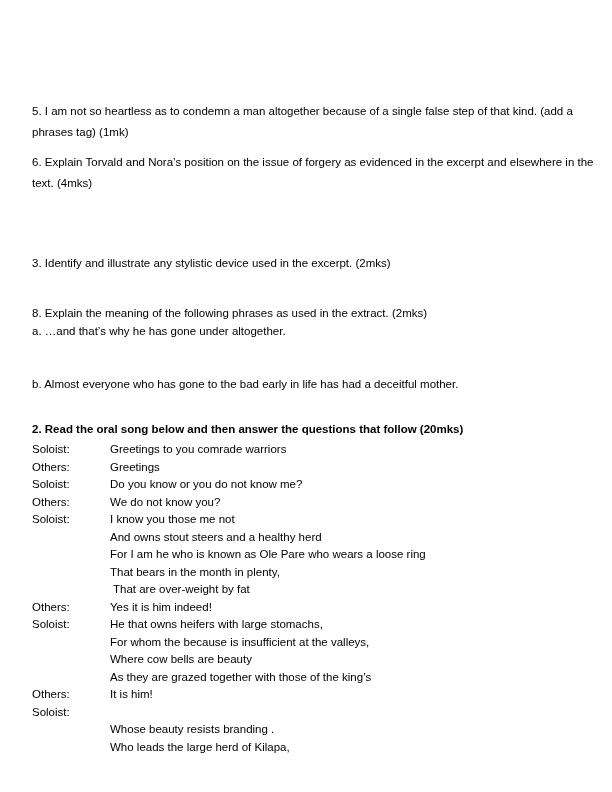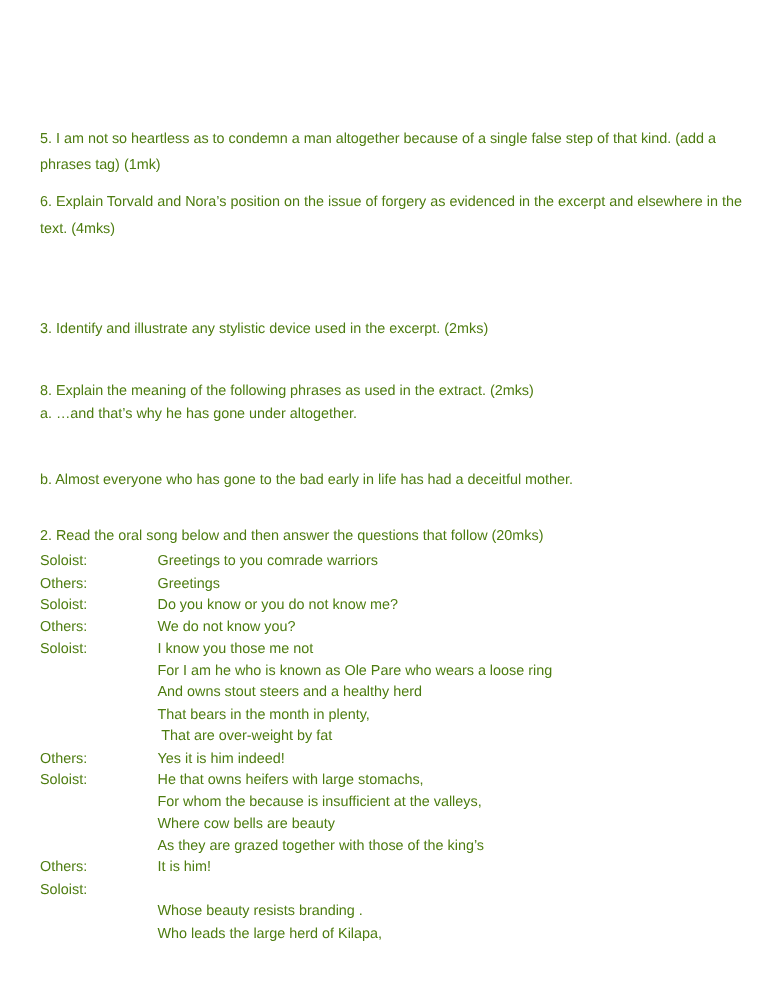--- a/index.html
+++ b/index.html
@@ -6,21 +6,21 @@
     margin: 0;
     padding: 0;
     background: #ffffff;
   }
   .page {
     position: relative;
     width: 612px;
     height: 792px;
     background: #ffffff;
     font-family: "Liberation Sans", sans-serif;
-    color: #4d7c0f;
+    color: #000000;
     overflow: hidden;
   }
   .para {
     position: absolute;
     left: 32px;
     right: 26px;
     font-size: 11.5px;
     line-height: 21px;
   }
   .para.tight {
@@ -28,34 +28,33 @@
   }
   .tline {
     white-space: pre;
   }
   .heading {
     position: absolute;
     left: 32px;
     right: 26px;
     font-size: 11.5px;
     line-height: 21px;
-    font-weight: normal;
+    font-weight: bold;
     white-space: pre;
   }
   .song {
     position: absolute;
     left: 32px;
     right: 26px;
     top: 441px;
     font-size: 11.5px;
     line-height: 17.5px;
   }
   .song-row {
     display: flex;
-    gap: 16px;
   }
   .speaker {
     flex: 0 0 78px;
     width: 78px;
     white-space: pre;
   }
   .lyric {
     white-space: pre;
   }
 </style>
@@ -105,25 +104,25 @@
     <div class="song-row">
       <span class="speaker">Others:</span>
       <span class="lyric">We do not know you?</span>
     </div>
     <div class="song-row">
       <span class="speaker">Soloist:</span>
       <span class="lyric">I know you those me not</span>
     </div>
     <div class="song-row">
       <span class="speaker"></span>
-      <span class="lyric">For I am he who is known as Ole Pare who wears a loose ring</span>
+      <span class="lyric">And owns stout steers and a healthy herd</span>
     </div>
     <div class="song-row">
       <span class="speaker"></span>
-      <span class="lyric">And owns stout steers and a healthy herd</span>
+      <span class="lyric">For I am he who is known as Ole Pare who wears a loose ring</span>
     </div>
     <div class="song-row">
       <span class="speaker"></span>
       <span class="lyric">That bears in the month in plenty,</span>
     </div>
     <div class="song-row">
       <span class="speaker"></span>
       <span class="lyric"> That are over-weight by fat</span>
     </div>
     <div class="song-row">

